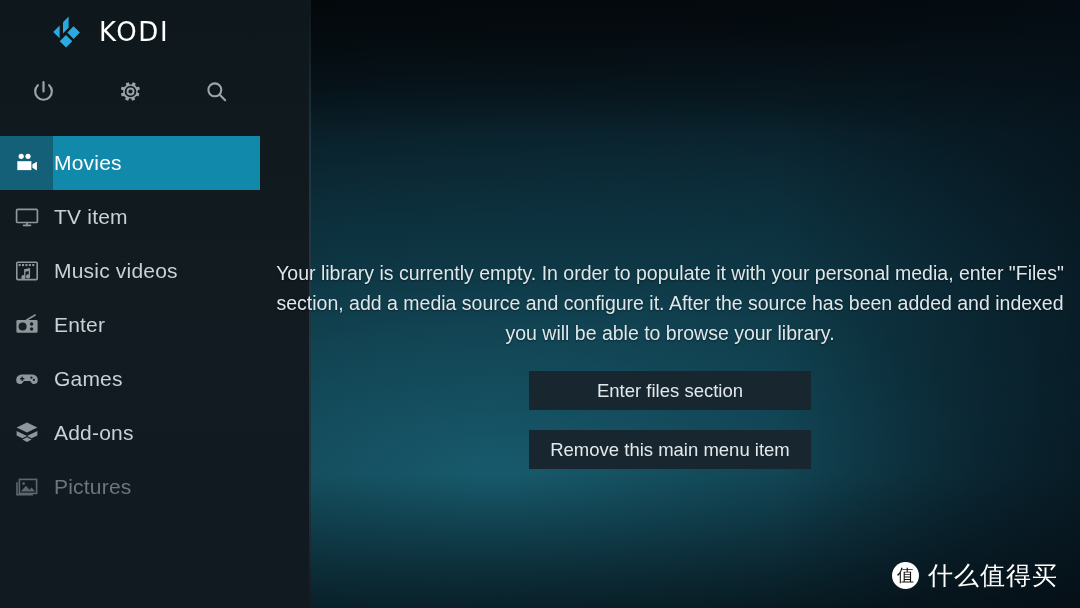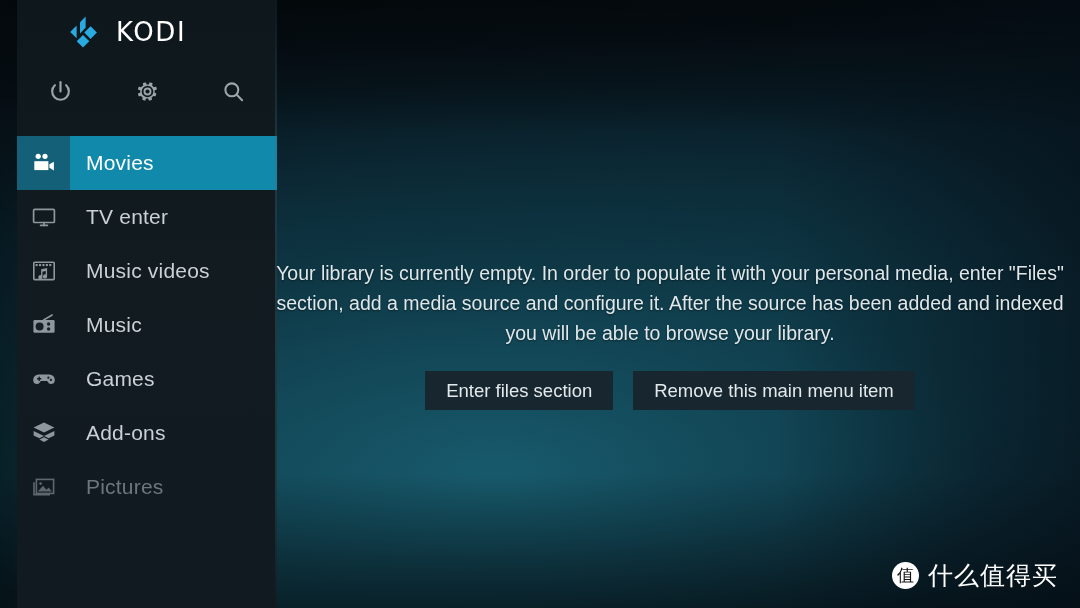--- a/index.html
+++ b/index.html
@@ -35,24 +35,23 @@
     font-size:33px;
     letter-spacing:0.5px;
     color:#d3dade;
     font-weight:300;
     font-family:"DejaVu Sans", sans-serif;
   }
 
   
   .sidebar{
     position:absolute; left:0; top:0;
-    width:260px; height:608px;
+    width:311px; height:608px;
     background:linear-gradient(to bottom,#0e171c 0%, #121b20 45%, #111a20 100%);
     overflow:hidden;
-    margin-left:17px;
   }
   .sidebar::after{
     content:"";
     position:absolute; right:0; top:0; bottom:0; width:2px;
     background:linear-gradient(to bottom, rgba(40,70,85,0.0) 0%, rgba(60,110,130,0.35) 25%, rgba(60,110,130,0.35) 80%, rgba(40,70,85,0.0) 100%);
   }
 
   
   .brand{
     position:absolute; left:50px; top:14px;
@@ -90,21 +89,21 @@
   }
   .mitem .icon-cell{
     width:53px; min-width:53px; height:54px;
     display:flex; align-items:center; justify-content:center;
   }
   .mitem .label{
     font-size:21px;
     color:#c9d1d6;
     font-weight:400;
     letter-spacing:0.2px;
-    padding-left:16px;
+    padding-left:1px;
   }
   .mitem.active .icon-cell{ background:#146079; }
   .mitem.active{ background:#1189ab; }
   .mitem.active .label{ color:#ffffff; }
   .mitem.dim .label{ color:#6c777d; }
   .mitem.dim svg{ opacity:0.62; }
   .mitem svg{ display:block; }
 
   
   .content{
@@ -119,21 +118,21 @@
     width:790px;
     text-align:center;
     color:#dfe7ea;
     font-size:19.5px;
     line-height:30px;
     font-weight:400;
     text-shadow:0 1px 2px rgba(0,0,0,0.45);
   }
   .btn-row{
     margin-top:23px;
-    display:flex; gap:20px; justify-content:center;
+    display:flex; gap:20px; justify-content:center;flex-direction:column;
   }
   .btn{
     background:#18272f;
     color:#e2e9ec;
     font-size:18.5px;
     padding:0 21px;
     height:39px;
     line-height:39px;
     border:none;
     cursor:pointer;
@@ -227,21 +226,21 @@
       </div>
 
       <div class="mitem">
         <span class="icon-cell">
           <svg viewBox="0 0 26 26" width="26" height="26" fill="none" stroke="#8d979c" stroke-width="1.7">
             <rect x="2.6" y="5.4" width="20.8" height="13.1" rx="1.1"></rect>
             <path d="M9.6 21.4h6.8" stroke-linecap="round"></path>
             <path d="M13 18.6v2.8" stroke-linecap="round"></path>
           </svg>
         </span>
-        <span class="label">TV enter</span>
+        <span class="label">TV item</span>
       </div>
 
 
       <div class="mitem">
         <span class="icon-cell">
           <svg viewBox="0 0 26 26" width="26" height="26">
             <rect x="2.8" y="4.2" width="20.4" height="17.4" rx="0.9" fill="none" stroke="#8d979c" stroke-width="1.6"></rect>
             <g fill="#8d979c">
               <rect x="4.6" y="6.0" width="2.1" height="2.1"></rect>
               <rect x="8.0" y="6.0" width="2.1" height="2.1"></rect>
@@ -259,21 +258,21 @@
       <div class="mitem">
         <span class="icon-cell">
           <svg viewBox="0 0 26 26" width="26" height="26">
             <path d="M12.6 8.0 L21.2 3.0" fill="none" stroke="#8d979c" stroke-width="1.5" stroke-linecap="round"></path>
             <rect x="2.4" y="8.0" width="21.2" height="12.8" rx="1.3" fill="#8d979c"></rect>
             <circle cx="8.6" cy="14.4" r="4.0" fill="#151f25"></circle>
             <circle cx="17.6" cy="12.0" r="1.7" fill="#151f25"></circle>
             <circle cx="17.6" cy="17.0" r="1.7" fill="#151f25"></circle>
           </svg>
         </span>
-        <span class="label">Music</span>
+        <span class="label">Enter</span>
       </div>
 
       <div class="mitem">
         <span class="icon-cell">
           <svg viewBox="0 0 26 26" width="26" height="26">
             <path d="M7.6 8.4h10.8a5.4 5.4 0 0 1 5.4 5.4v0.6a3.6 3.6 0 0 1-6.6 2.0l-1.0-1.5H9.8l-1.0 1.5a3.6 3.6 0 0 1-6.6-2.0v-0.6a5.4 5.4 0 0 1 5.4-5.4z" fill="#8d979c"></path>
             <g fill="#151f25">
               <rect x="6.0" y="12.0" width="4.4" height="1.4" rx="0.5"></rect>
               <rect x="7.5" y="10.5" width="1.4" height="4.4" rx="0.5"></rect>
               <circle cx="17.4" cy="11.7" r="1.15"></circle>

